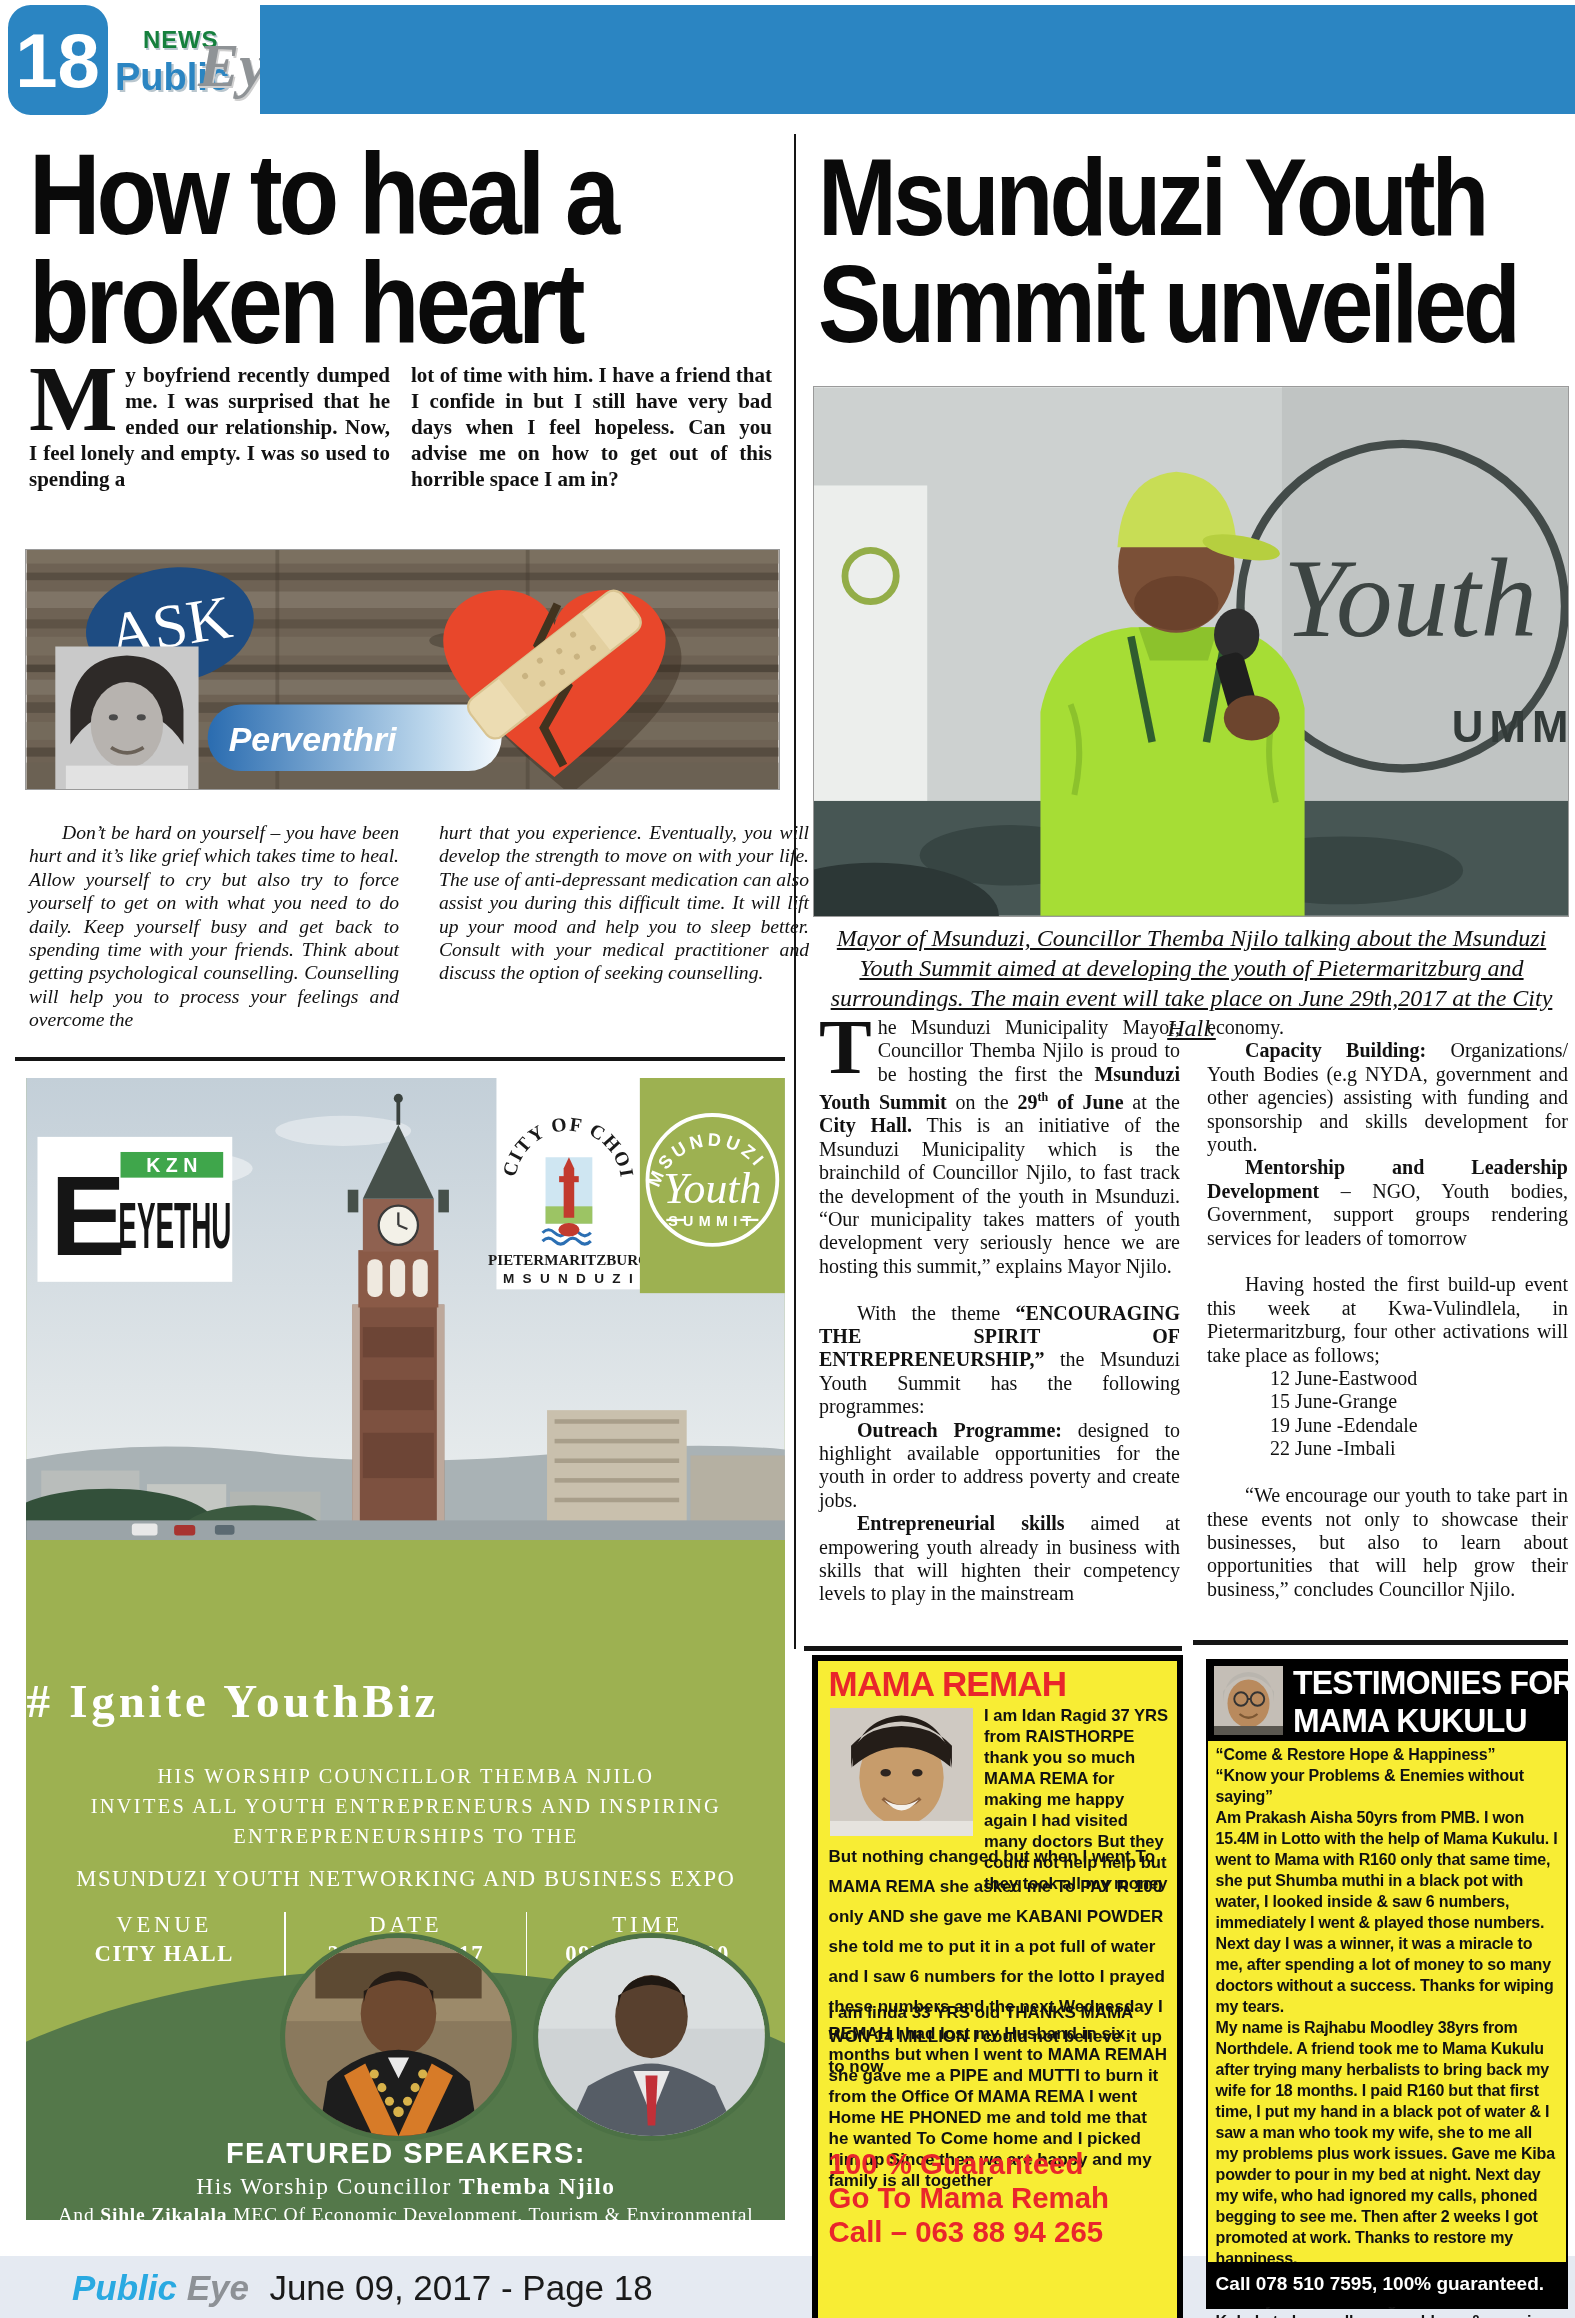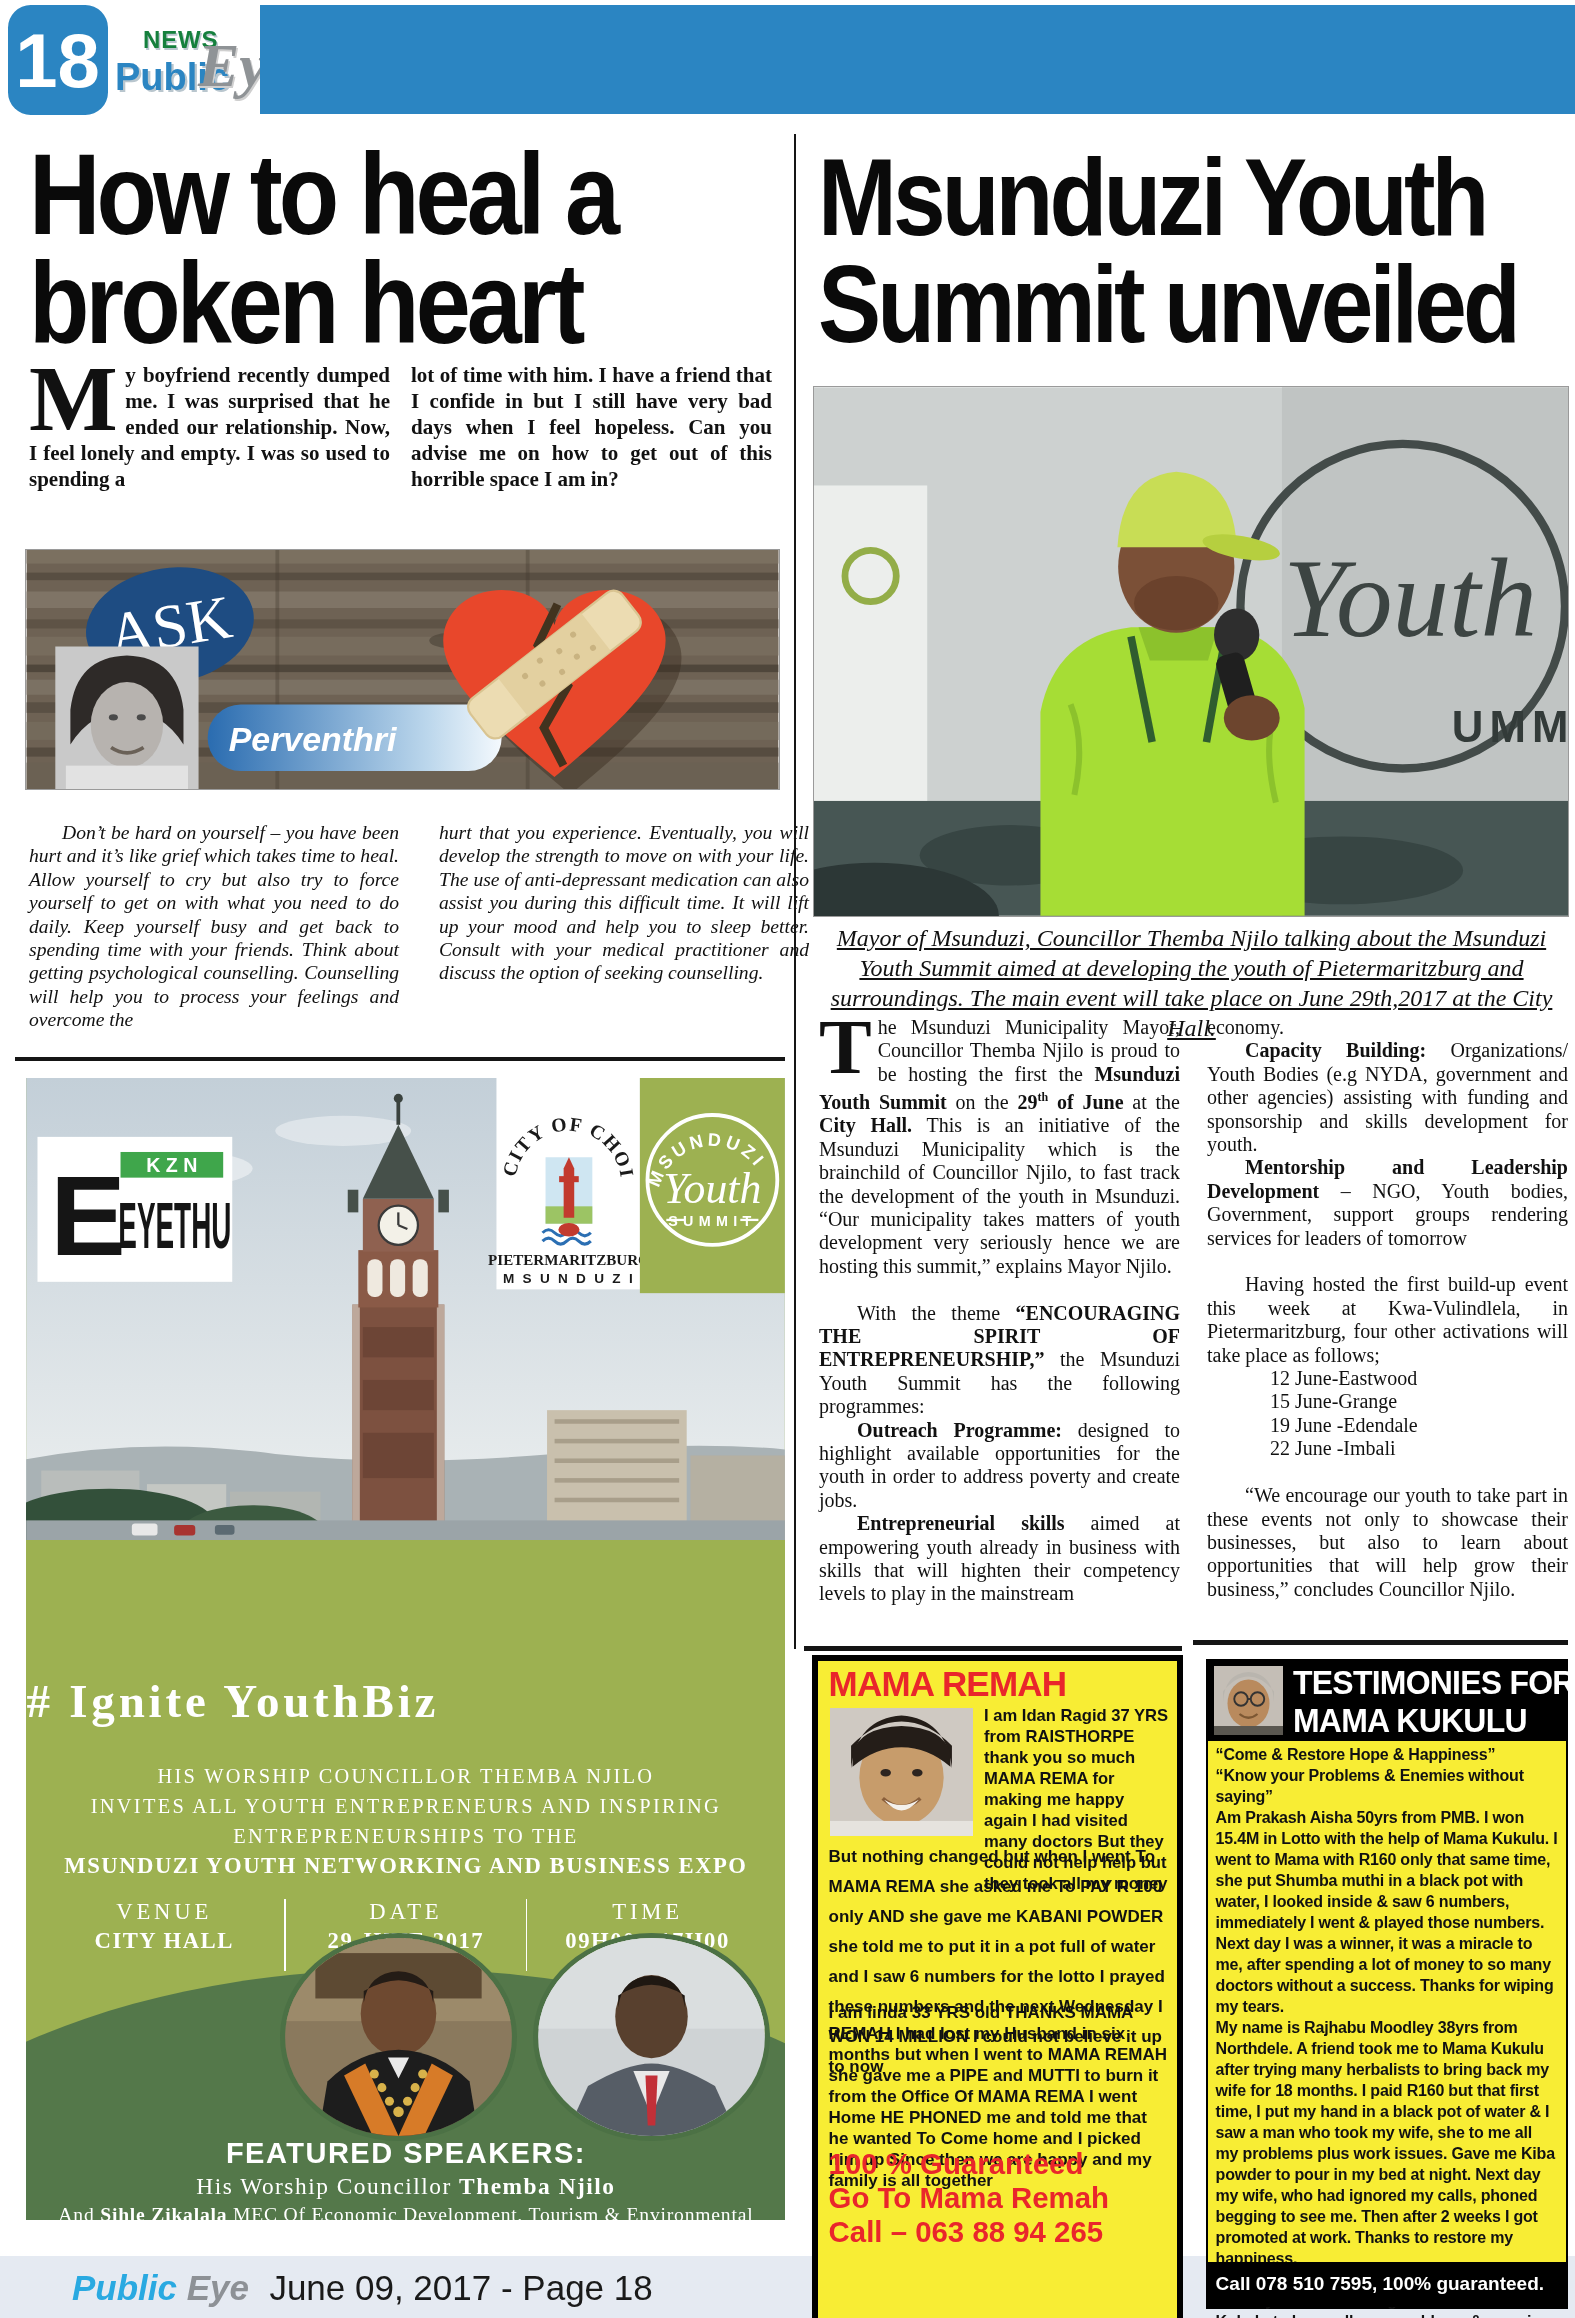--- a/index.html
+++ b/index.html
@@ -44,21 +44,21 @@
   .bcol p.gap{margin-top:23.4px;}
   .bcol p.event{text-indent:63px;}
 
   
   .expo{left:26.4px;top:1078px;width:759px;height:1142px;background:#9db151;overflow:hidden;}
   .expo-band{position:absolute;left:0;top:462px;width:100%;height:107px;background:#fff;text-align:center;padding-top:3px;box-sizing:border-box;}
   .slogan{font-weight:bold;color:#96ab47;font-size:39px;line-height:48px;letter-spacing:5.3px;word-spacing:7.6px;}
   .expo-green{position:absolute;left:0;top:569px;width:100%;height:572px;}
   .hashtag{margin-top:27px;text-align:left;color:#fff;font-weight:bold;font-size:47px;letter-spacing:3.8px;}
   .invite{margin-top:33px;text-align:center;color:#fff;font-size:20.4px;line-height:30px;letter-spacing:2.3px;}
-  .expoline{margin-top:2px;text-align:center;color:#fff;font-weight:bold;font-size:22.7px;letter-spacing:1.5px;}
+  .expoline{margin-top:15px;text-align:center;color:#fff;font-weight:normal;font-size:22.7px;letter-spacing:1.5px;}
   .vdt{display:flex;justify-content:center;align-items:flex-start;margin-top:19.6px;color:#fff;}
   .vdt .cell{width:219px;text-align:center;}
   .vdt .lab{font-size:22.7px;letter-spacing:3.8px;}
   .vdt .val{font-weight:bold;font-size:22.7px;letter-spacing:1.5px;margin-top:3px;}
   .vdt .sep{width:1.5px;height:72px;background:#fff;margin:0 10.6px;}
   .dome{position:absolute;left:-196px;top:891px;width:1148px;height:589px;background:#54784a;border-radius:50%;}
   .oval{position:absolute;top:855px;width:227px;height:198px;border-radius:50%;overflow:hidden;border:5.3px solid #4c7145;}
   .oval svg{display:block;}
   .featured{position:absolute;left:0;top:1059px;width:100%;text-align:center;color:#fff;
             font:bold 29px "Liberation Sans",sans-serif;letter-spacing:1.5px;}

